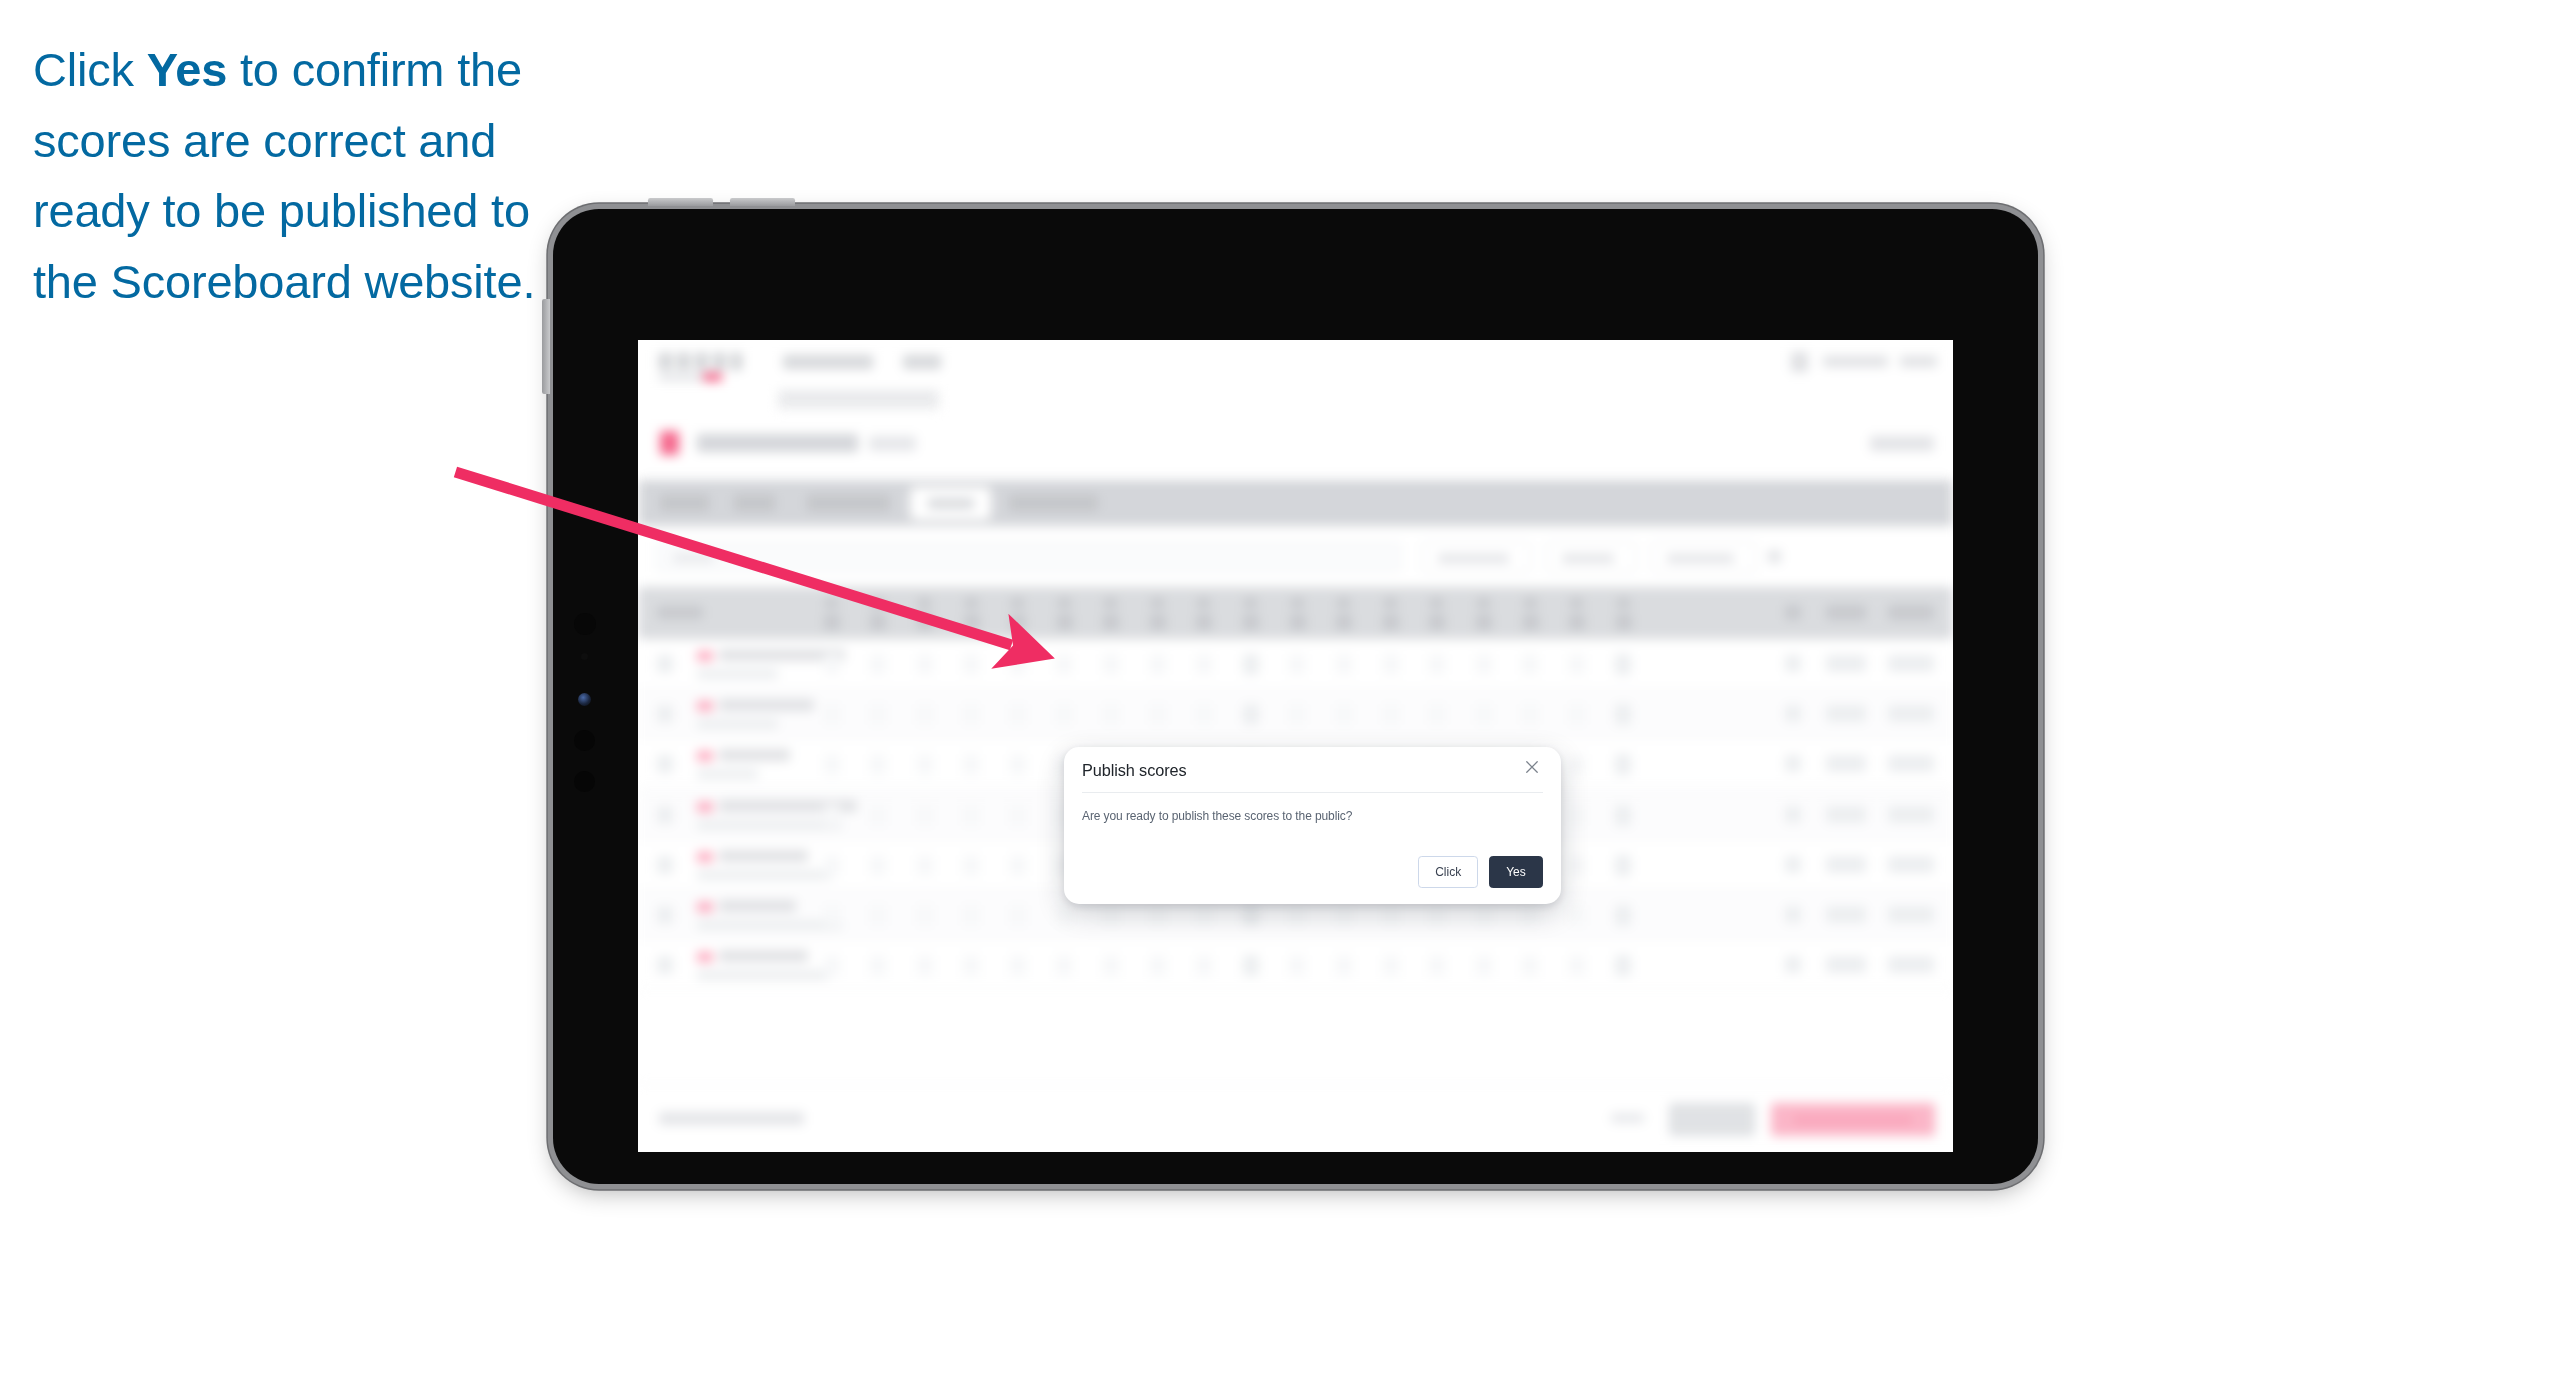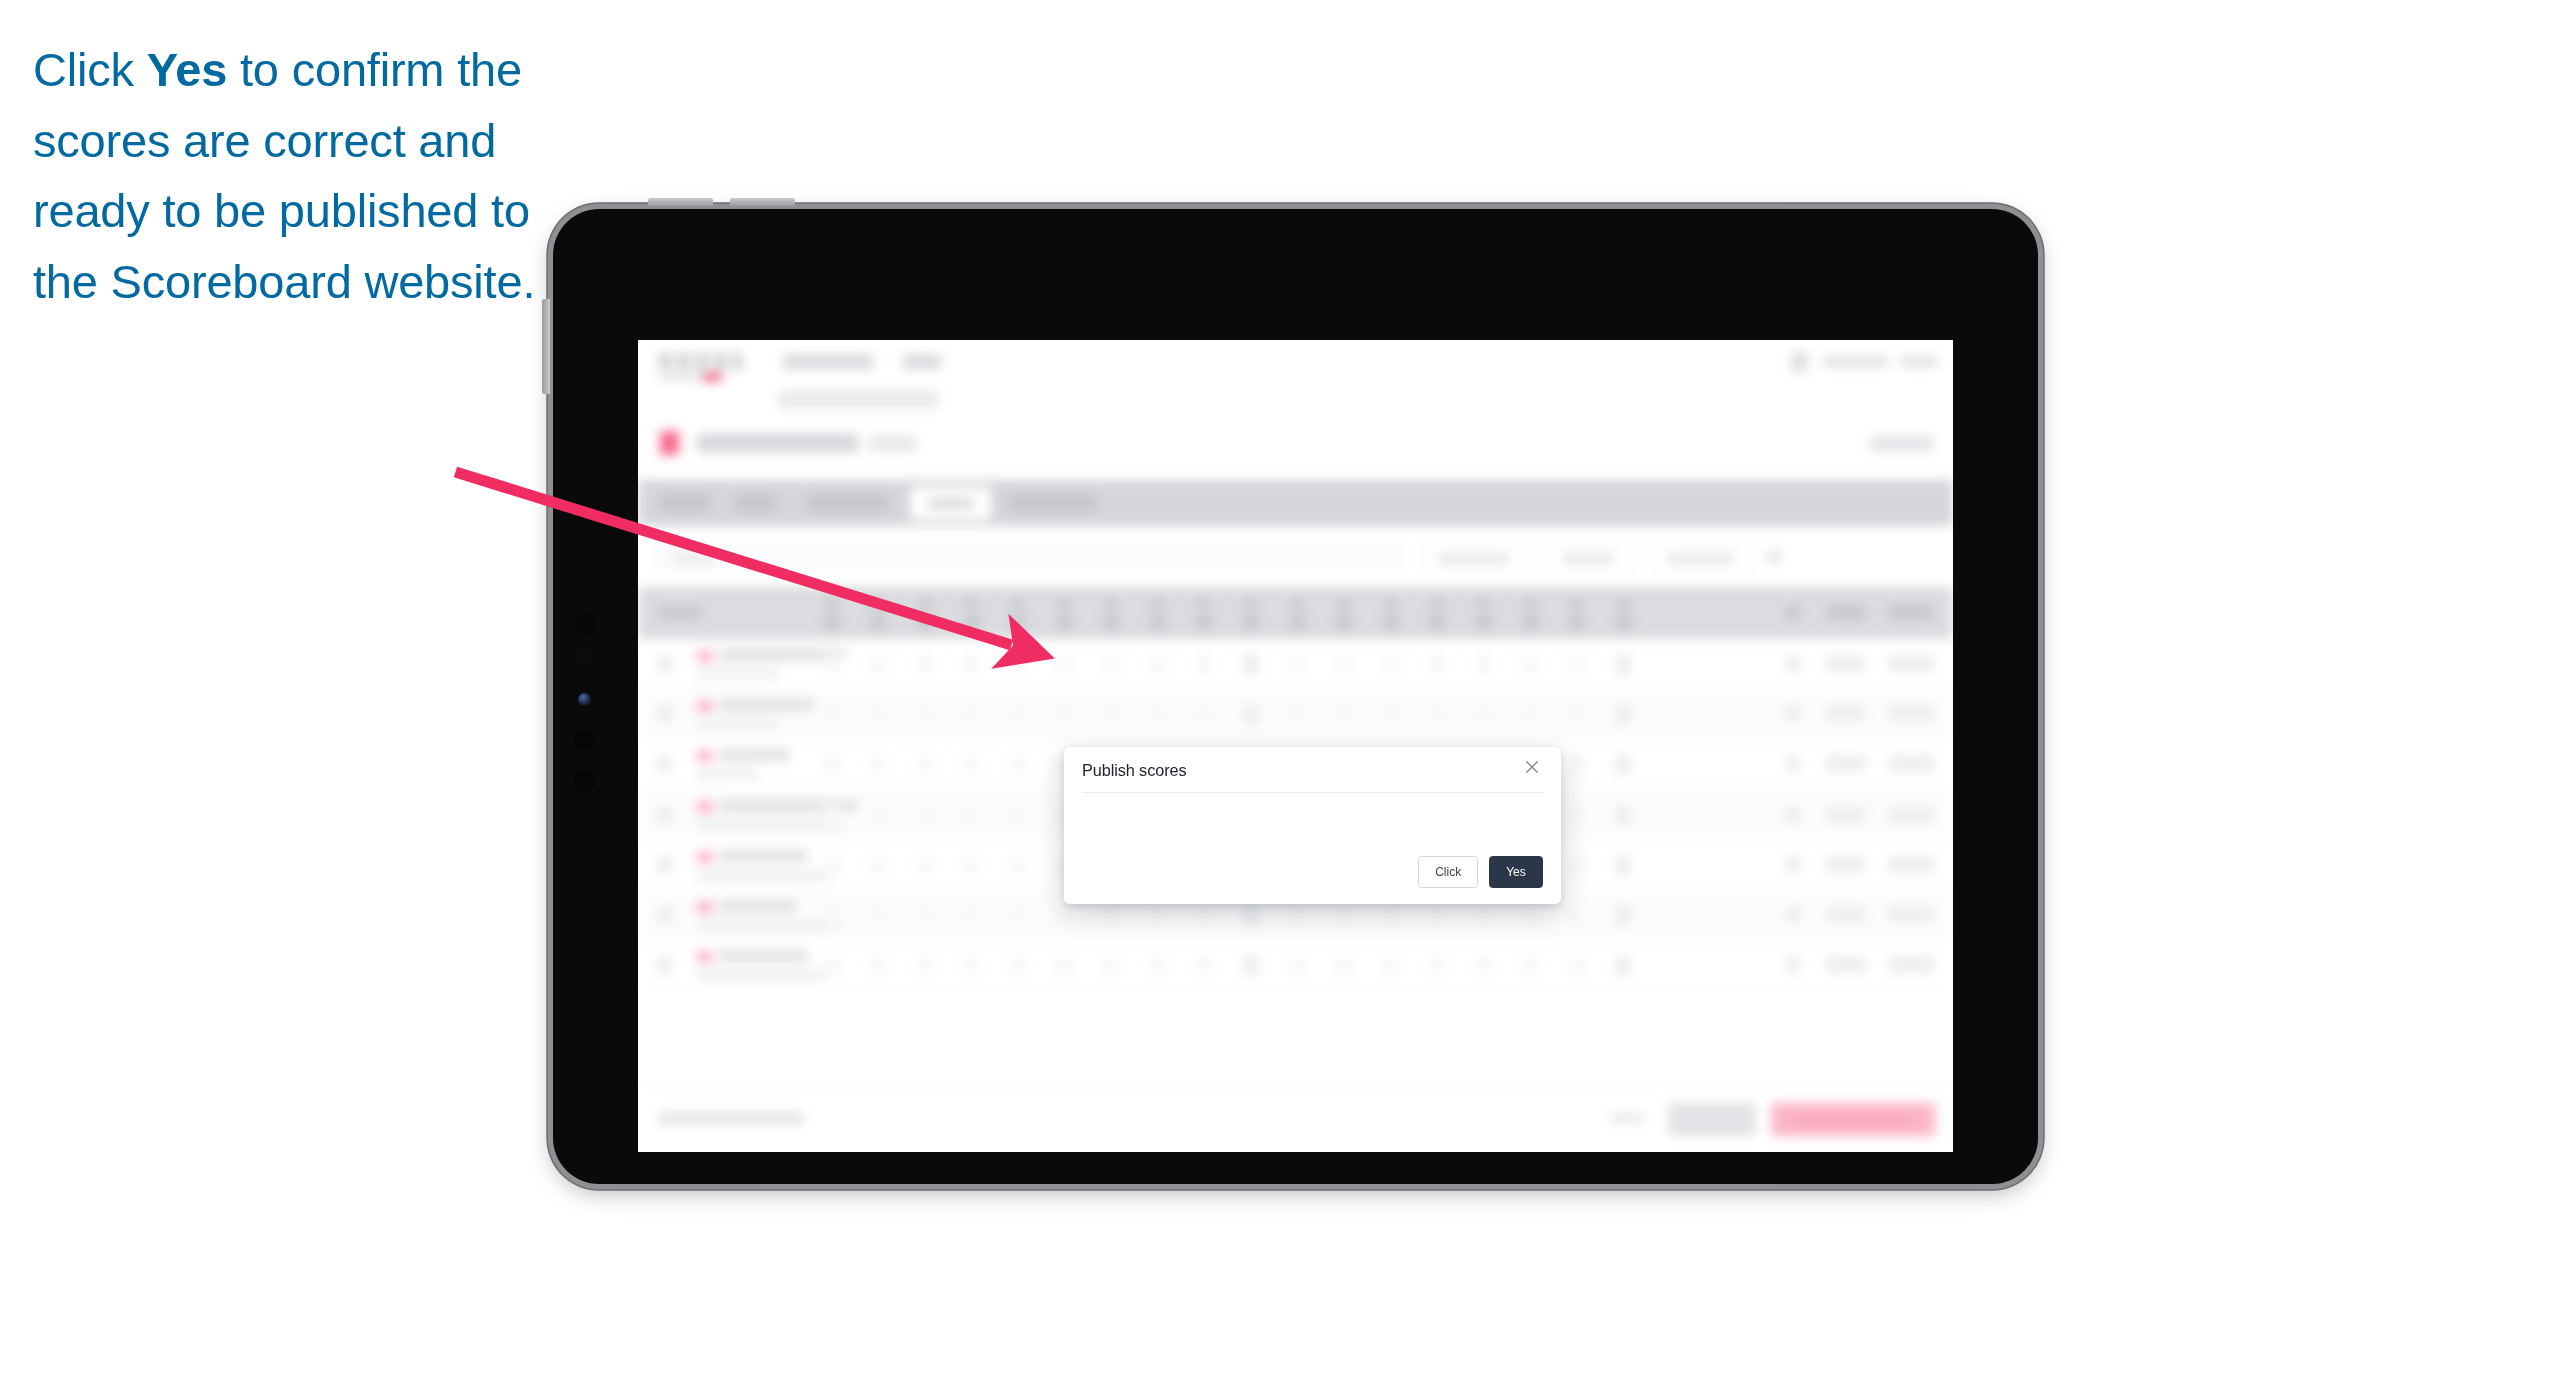--- a/index.html
+++ b/index.html
@@ -176,21 +176,21 @@
   .foot-btn-pink { position:absolute; right:18px; top:18px; width:164px; height:33px; background:#fbb4c6; border-radius:3.7px;}
   .foot-btn-pink::after{content:"";position:absolute;left:22px;top:12px;right:22px;height:9.6px;background:#f9a2b9;border-radius:2.2px;}
 
   
   .modal-layer { position:absolute; inset:0; }
   .modal {
     position:absolute;
     left: 426px; top: 407px;
     width: 497px; height: 157px;
     background:#ffffff;
-    border-radius:6px;
+    border-radius:15px;
     box-shadow: 0 9px 28px rgba(16,24,40,0.20), 0 2.2px 7.4px rgba(16,24,40,0.10);
   }
   .modal-head {
     position:relative; height:46px;
     border-bottom:0.7px solid #e9ecef;
     margin: 0 18px;
   }
   .modal-title {
     position:absolute; left:0; top:14px;
     font-size:16.3px; color:#20252b; font-weight:400;
@@ -577,20 +577,23 @@
       <div class="modal-layer">
         <div class="modal">
           <div class="modal-head">
             <div class="modal-title">Publish scores</div>
             <div class="modal-close">
               <svg width="14" height="14" viewBox="0 0 19 19" aria-hidden="true">
                 <path d="M2.4 2.4 L16.6 16.6 M16.6 2.4 L2.4 16.6" stroke="#7b828c" stroke-width="1.7" stroke-linecap="round" fill="none"></path>
               </svg>
             </div>
           </div>
+          <div class="modal-body">
+            <div class="modal-msg">Are you ready to publish these scores to the public?</div>
+          </div>
           <div class="modal-actions">
             <button class="btn btn-cancel">Click</button>
             <button class="btn btn-yes">Yes</button>
           </div>
         </div>
       </div>
 
     </div>
   </div>
 

